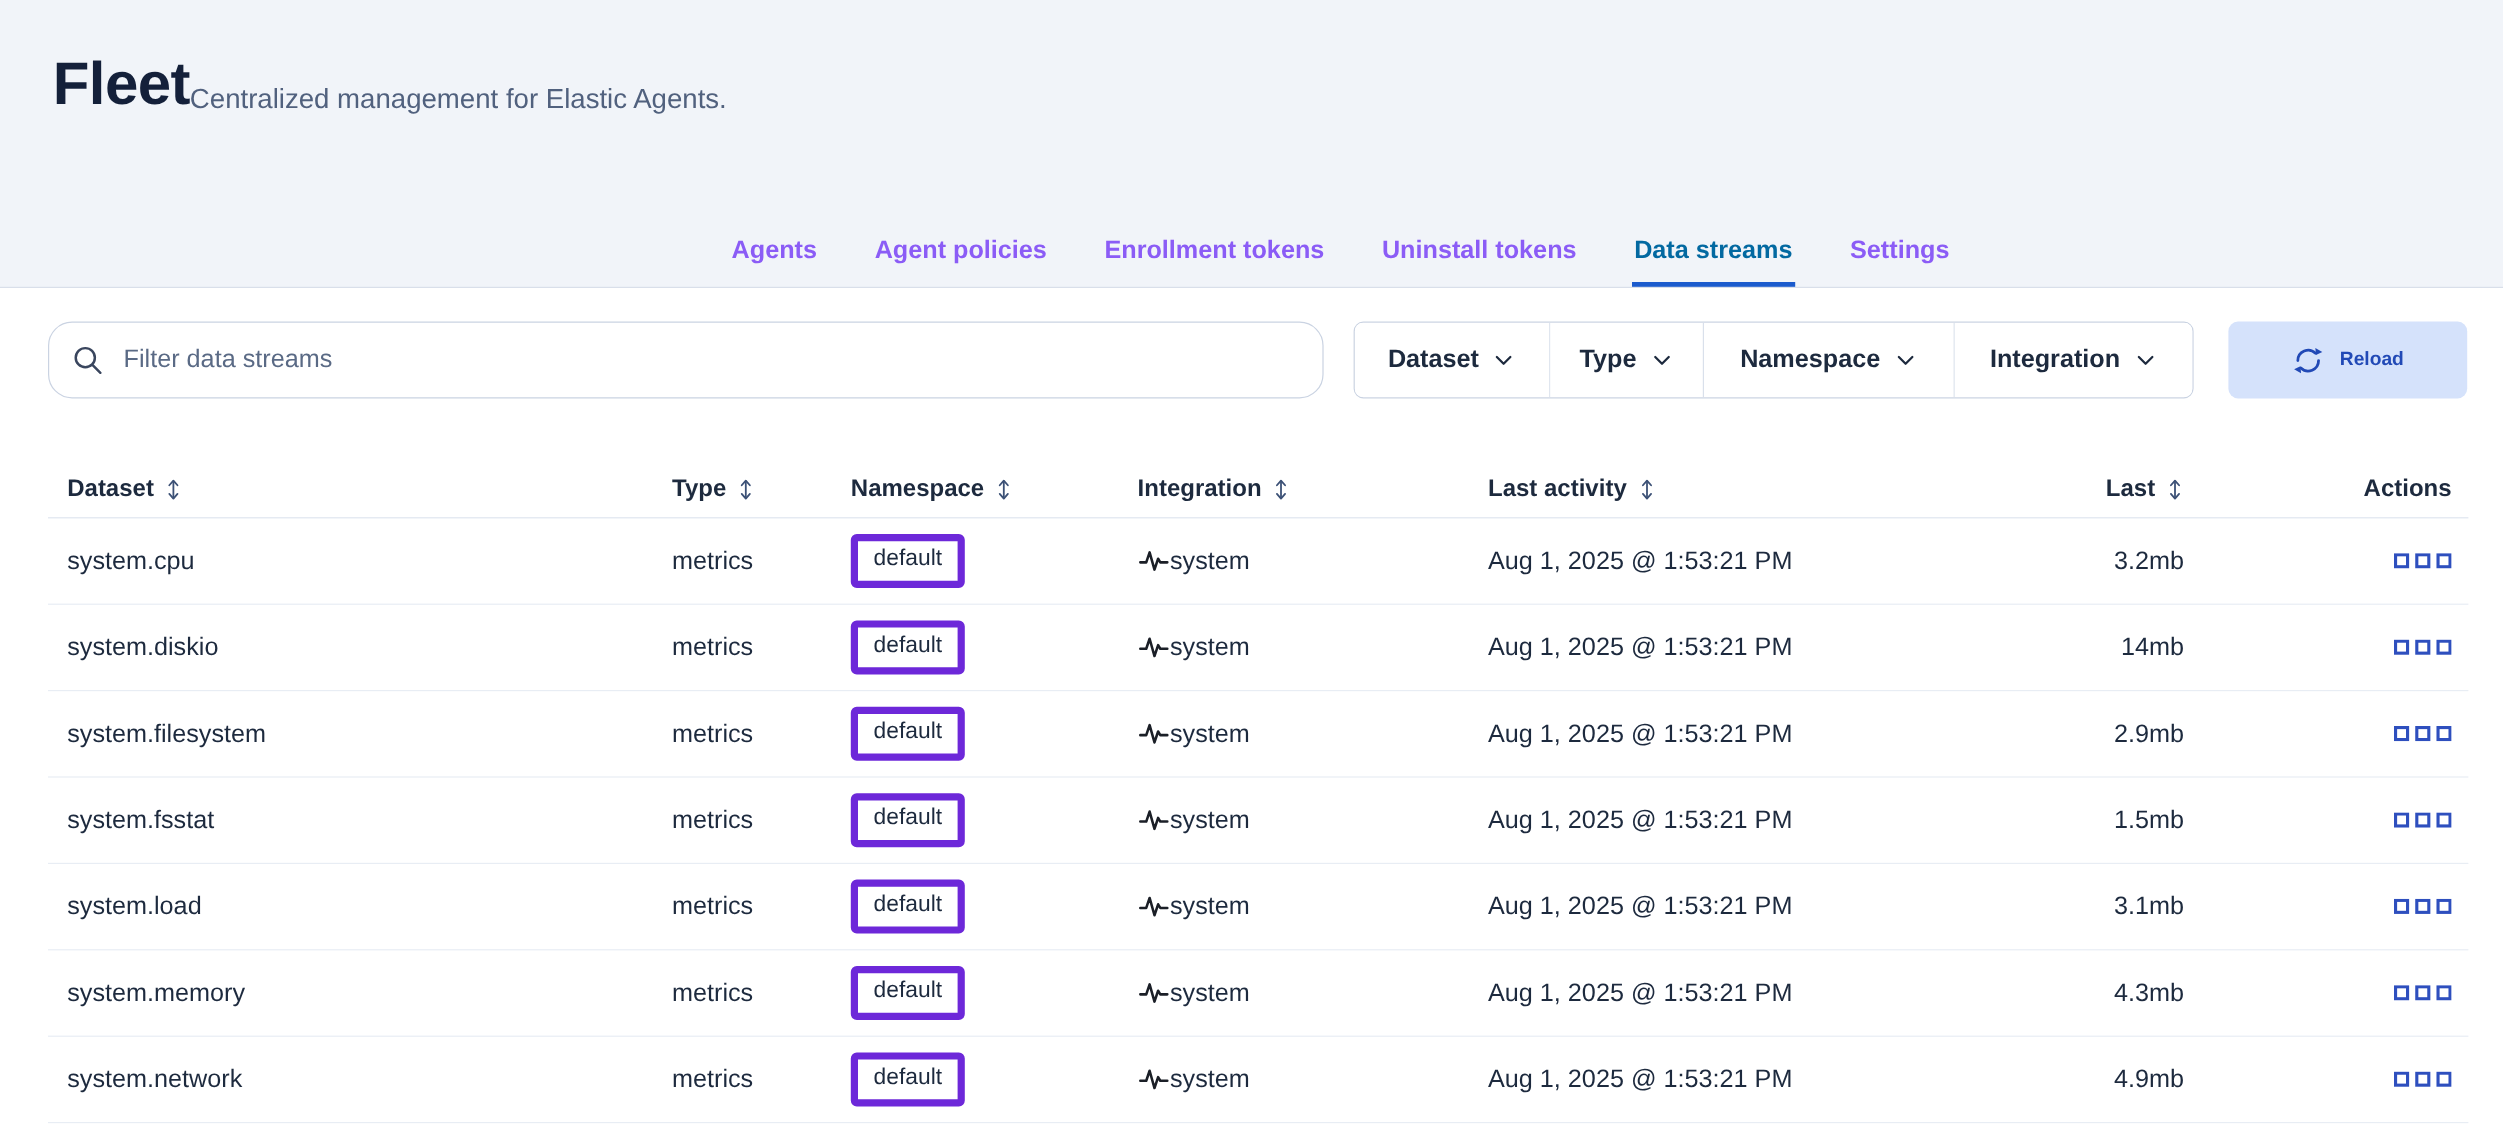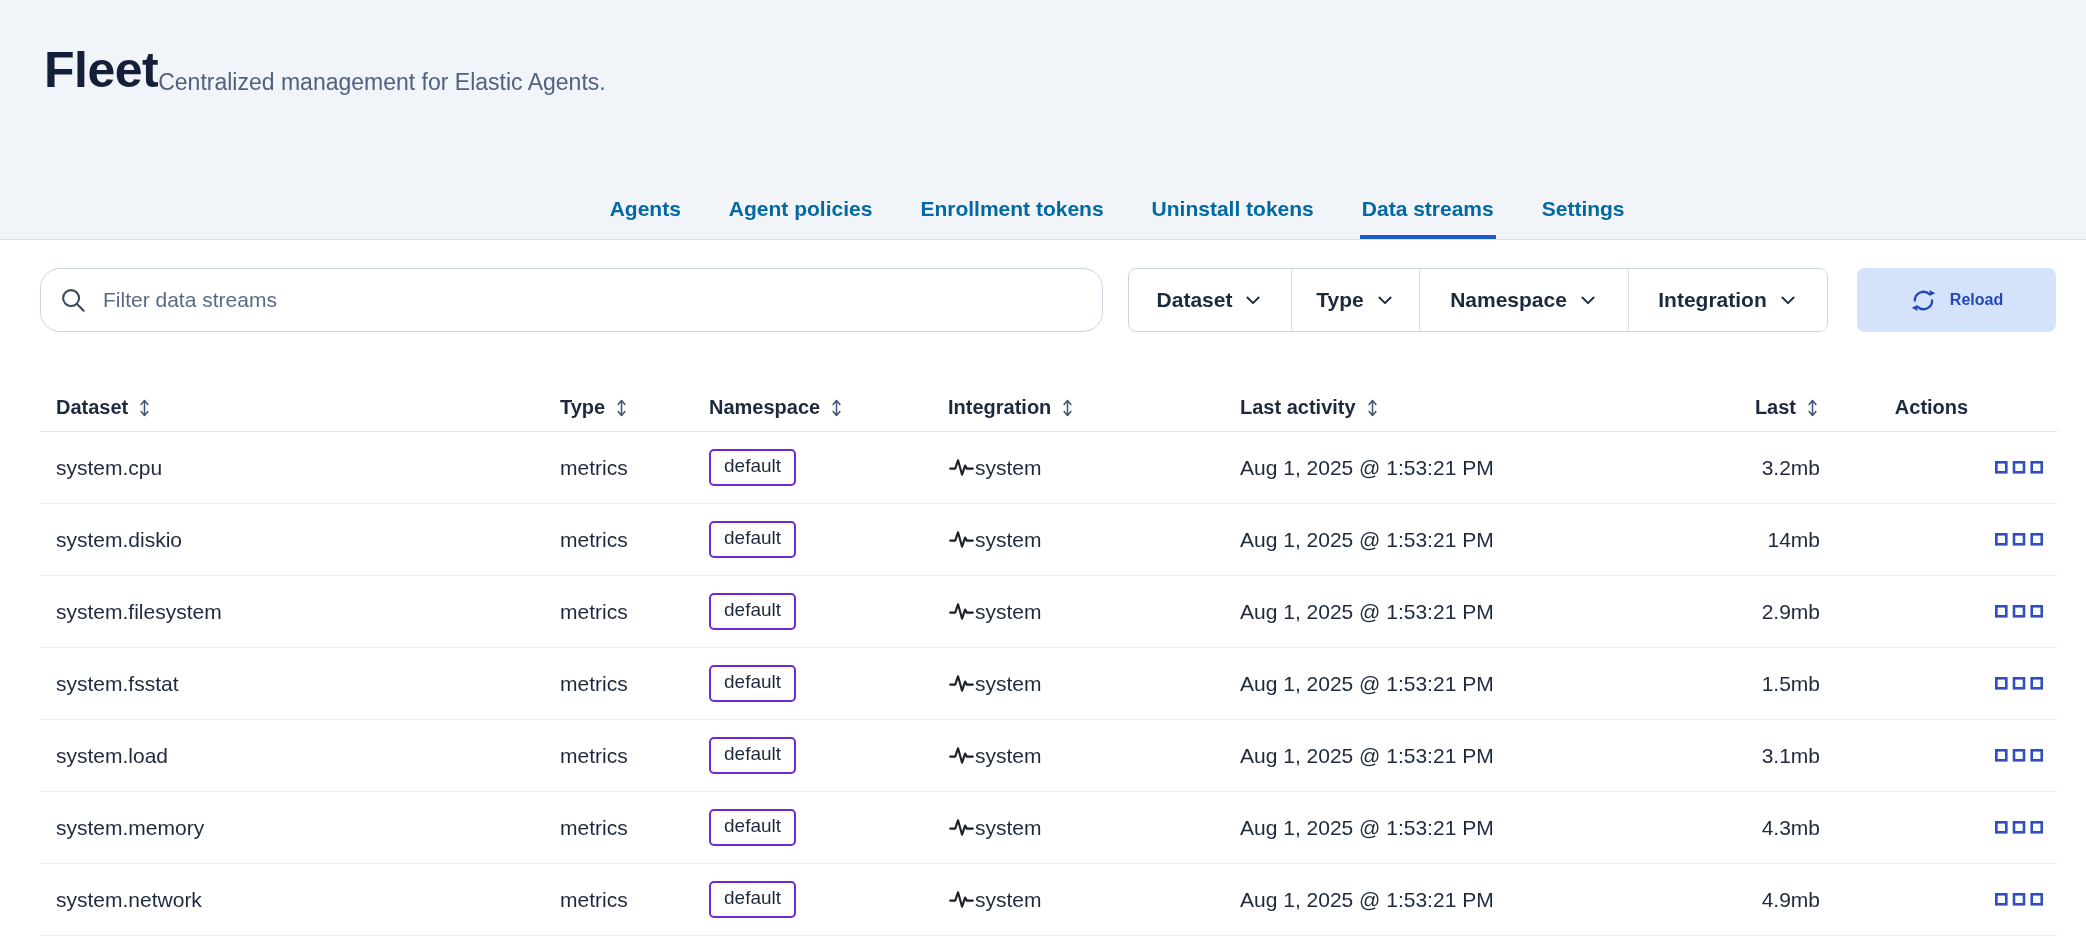--- a/index.html
+++ b/index.html
@@ -18,21 +18,21 @@
   .page-title {
     margin:0; font-size:50px; line-height:1.12; font-weight:700;
     letter-spacing:-0.5px; color:#14203a;
   }
   .page-subtitle {
     margin:26px 0 0 0; font-size:23px; color:#51617e; line-height:1.3;
   }
   .tabs { margin-top:auto; display:flex; gap:44px; padding:0 0 0 2px; }
   .tab {
     appearance:none; background:none; border:none; padding:0 2px 14px 2px;
-    font-family:inherit; font-size:21px; font-weight:700; color:#0369a1;
+    font-family:inherit; font-size:21px; font-weight:700; color:#8b5cf6;
     border-bottom:4px solid transparent; cursor:pointer; line-height:1.2;
   }
   .tab.active { color:#0369a1; border-bottom-color:#1b5bcd; }
 
   
   .main { padding:28px 29px 0 40px; }
   .toolbar { display:flex; height:64px; align-items:stretch; }
   .search-box {
     flex:none; width:1063px; background:#fff; border:1px solid #cad3e2;
     border-radius:20px; display:flex; align-items:center; padding:0 18px; gap:13px;
@@ -69,29 +69,29 @@
     display:grid; align-items:center;
     grid-template-columns:520px 149px 239px 292px 420px 160px 1fr;
   }
   .thead { height:48px; border-bottom:1px solid #dfe5ef; }
   .th {
     display:flex; align-items:center; gap:9px;
     font-size:20px; font-weight:600; color:#1d2a3e; cursor:pointer;
   }
   .th.first { padding-left:16px; }
   .th.right { justify-content:flex-end; }
-  .th.actions { justify-content:center; padding-right:14px; cursor:default; }
+  .th.actions { justify-content:flex-end; padding-right:14px; cursor:default; }
 
   .trow { height:72px; border-bottom:1px solid #e8edf4; font-size:21px; }
   .td.first { padding-left:16px; }
   .td.right { text-align:right; }
   .td.integration { display:flex; align-items:center; }
   .td.actions { display:flex; justify-content:flex-end; padding-right:14px; }
   .badge {
-    display:inline-block; background:#fff; border:2px solid #6d28d9;
+    display:inline-block; background:#fff; border:6px solid #6d28d9;
     border-radius:5px; padding:4px 13px 6px 13px; font-size:19px; color:#1d2a3e;
     line-height:1.2;
   }
   .actions-btn { appearance:none; background:none; border:none; padding:4px 0; cursor:pointer; display:flex; }
 
   .icon { flex:none; display:inline-flex; }
 </style>
 </head>
 <body>
 

